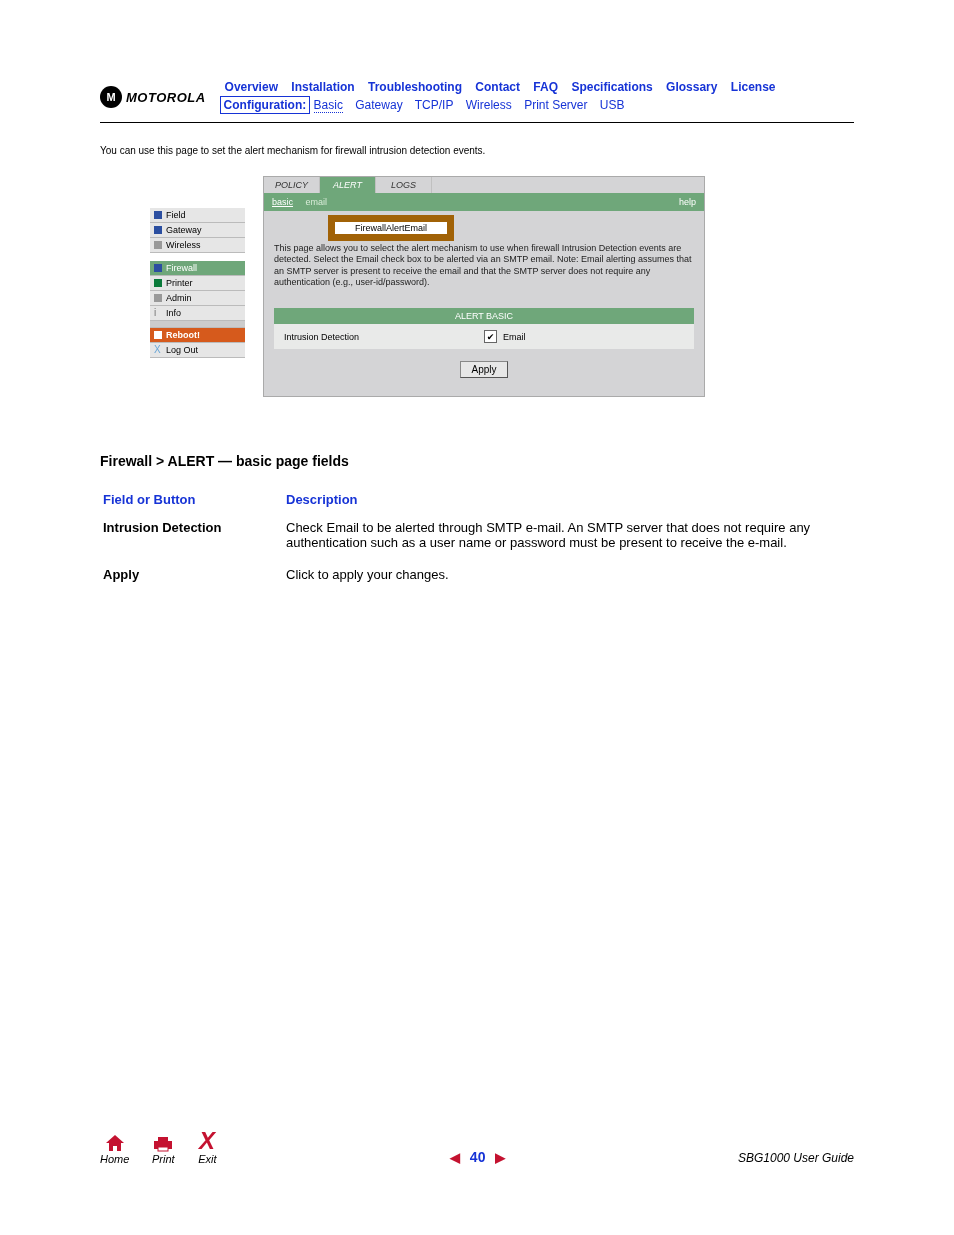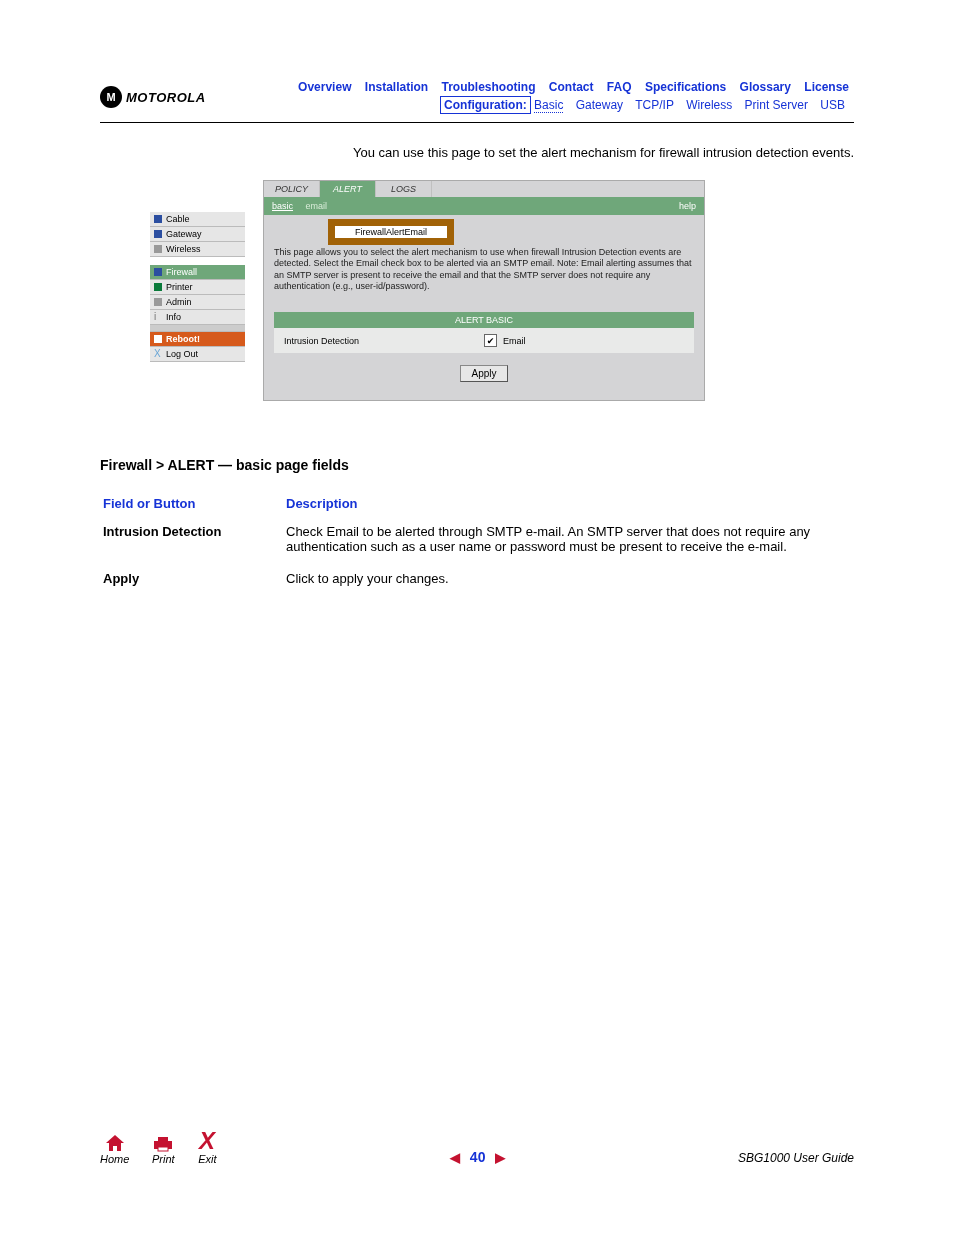--- a/index.html
+++ b/index.html
@@ -31,41 +31,41 @@
     width:22px;height:22px;border-radius:50%;background:#000;
     display:flex;align-items:center;justify-content:center;
     color:#fff;font-weight:bold;font-size:11px;font-family:Arial;
   }
   .logo-text{
     font-weight:900;font-style:italic;font-size:13px;letter-spacing:0.5px;
     text-transform:uppercase;
   }
   .nav-block{
     flex:1;
-    text-align:right;
+    text-align:left;
     font-size:12px;
   }
   .nav-block a{ color:#1633d6; text-decoration:none; font-weight:bold; }
   .nav-row1 { margin-bottom:4px; }
   .nav-row1 a{ margin:0 5px; }
   .nav-row2 { }
   .confbox{
     border:1px solid #1633d6; padding:1px 3px; color:#1633d6; font-weight:bold;
   }
   .basic-dotted{
     border-bottom:1px dotted #1633d6;
   }
   .nav-row2 a{ margin-right:9px; font-weight:normal;color:#1633d6;}
   hr.divider{
     border:none;border-top:1.5px solid #000;margin:10px 0 22px;
   }
   .section-title{
     color:#1633d6;font-weight:bold;font-size:17px;margin:0 0 8px;
   }
-  .intro{font-size:13px;margin:0 0 20px;text-align:right;}
+  .intro{font-size:10px;margin:0 0 20px;}
   .screenshot-wrap{
     margin-left:50px;
     display:flex;
     gap:18px;
     align-items:flex-start;
   }
   .side-nav{
     width:95px;
     font-size:9px;
     font-family:Verdana, sans-serif;
@@ -172,21 +172,21 @@
     </div>
   </div>
   <hr class="divider">
 
   <p class="intro">You can use this page to set the alert mechanism for firewall intrusion detection events.</p>
 
   <div class="screenshot-wrap">
     <div class="side-nav">
       <div class="itm">
           <span class="sq"></span>
-          <span>Cable</span>
+          <span>Field</span>
         </div>
       <div class="itm">
           <span class="sq"></span>
           <span>Gateway</span>
         </div>
       <div class="itm">
           <span class="sq gray"></span>
           <span>Wireless</span>
         </div>
       <div class="itm active">

